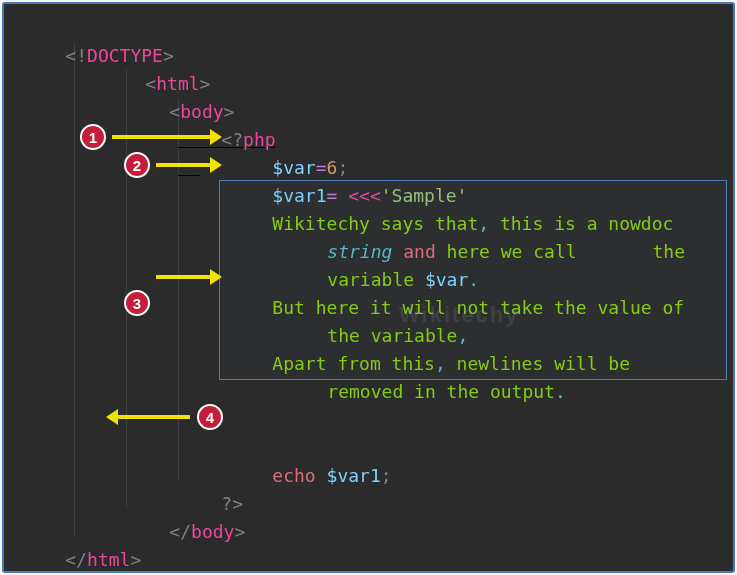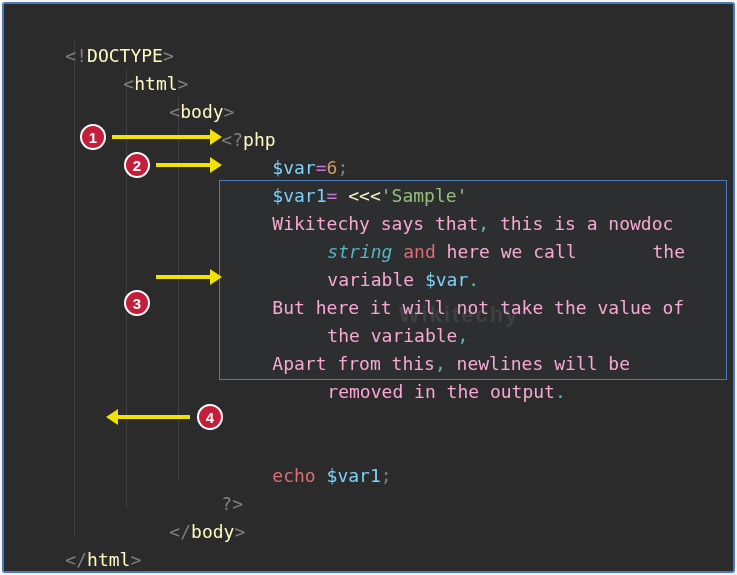--- a/index.html
+++ b/index.html
@@ -20,27 +20,27 @@
       position: relative;
       overflow: hidden;
     }
     .code-line {
       position: absolute;
       white-space: pre;
       line-height: 28px;
     }
     
     .tag-bracket { color: #808080; }
-    .tag-name { color: #fef9c3; }
+    .tag-name { color: #ec4899; }
     .keyword { color: #e06c75; }
     .variable { color: #7dd3fc; }
     .operator { color: #c678dd; }
     .number { color: #d19a66; }
     .string { color: #98c379; }
-    .nowdoc-text { color: #f9a8d4; }
+    .nowdoc-text { color: #84cc16; }
     .nowdoc-italic { color: #56b6c2; font-style: italic; }
     .nowdoc-comma { color: #56b6c2; }
     .nowdoc-dot { color: #56b6c2; }
     .identifier { color: #c678dd; }
     .php-tag { color: #808080; }
     .echo-kw { color: #e06c75; }
     
     
     .indent-guide {
       position: absolute;
@@ -124,29 +124,29 @@
   <div class="indent-guide" style="left:70px; top:38px; height:494px;"></div>
   <div class="indent-guide" style="left:122px; top:66px; height:438px;"></div>
   <div class="indent-guide" style="left:174px; top:94px; height:382px;"></div>
 
   <div class="watermark" style="left:395px; top:298px;">Wikitechy</div>
 
   <div class="code-line" style="left:18px; top:10px;">
     <span class="tag-bracket">&lt;</span><span class="tag-bracket">!</span><span class="tag-name">DOCTYPE</span><span class="tag-bracket">&gt;</span>
   </div>
 
-  <div class="code-line" style="left:76px; top:38px;">
+  <div class="code-line" style="left:70px; top:38px;padding-left:28px;">
     <span class="tag-bracket">&lt;</span><span class="tag-name">html</span><span class="tag-bracket">&gt;</span>
   </div>
 
   <div class="code-line" style="left:122px; top:66px;">
     <span class="tag-bracket">&lt;</span><span class="tag-name">body</span><span class="tag-bracket">&gt;</span>
   </div>
 
-  <div class="code-line" style="left:174px; top:94px;">
+  <div class="code-line" style="left:174px; top:94px;text-decoration:underline;">
     <span class="php-tag">&lt;?</span><span class="tag-name">php</span>
   </div>
 
   <div class="code-line" style="left:225px; top:122px;">
     <span class="variable">$var</span><span class="operator">=</span><span class="number">6</span><span class="tag-bracket">;</span>
   </div>
 
   <div class="code-line" style="left:225px; top:150px;">
     <span class="variable">$var1</span><span class="operator">= </span><span class="tag-name">&lt;&lt;&lt;</span><span class="string">'Sample'</span>
   </div>

